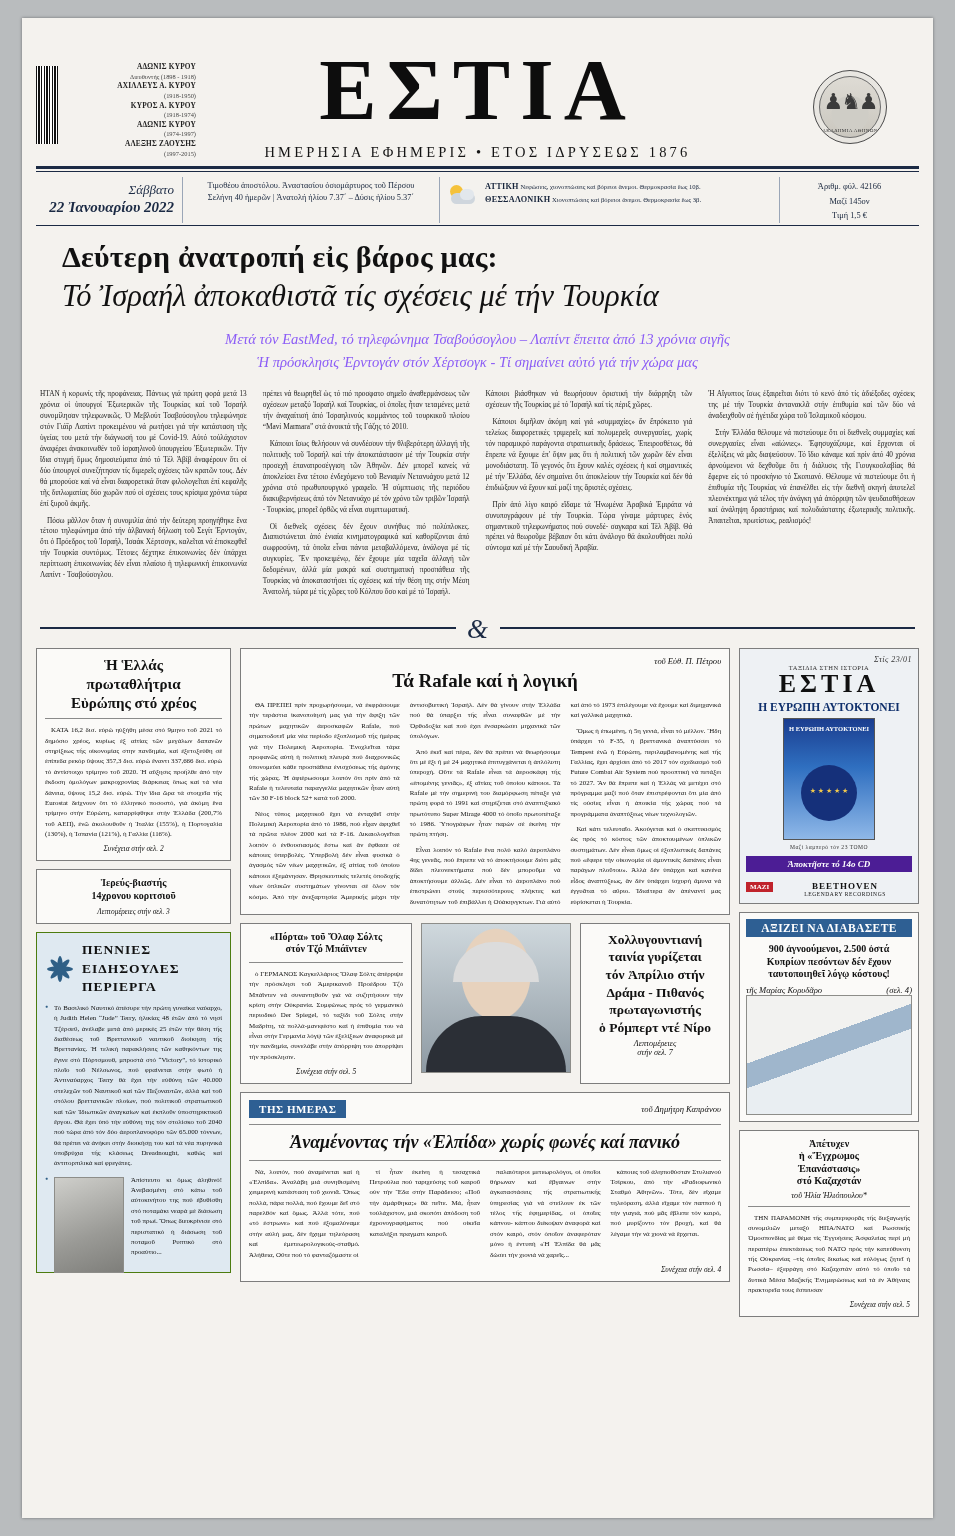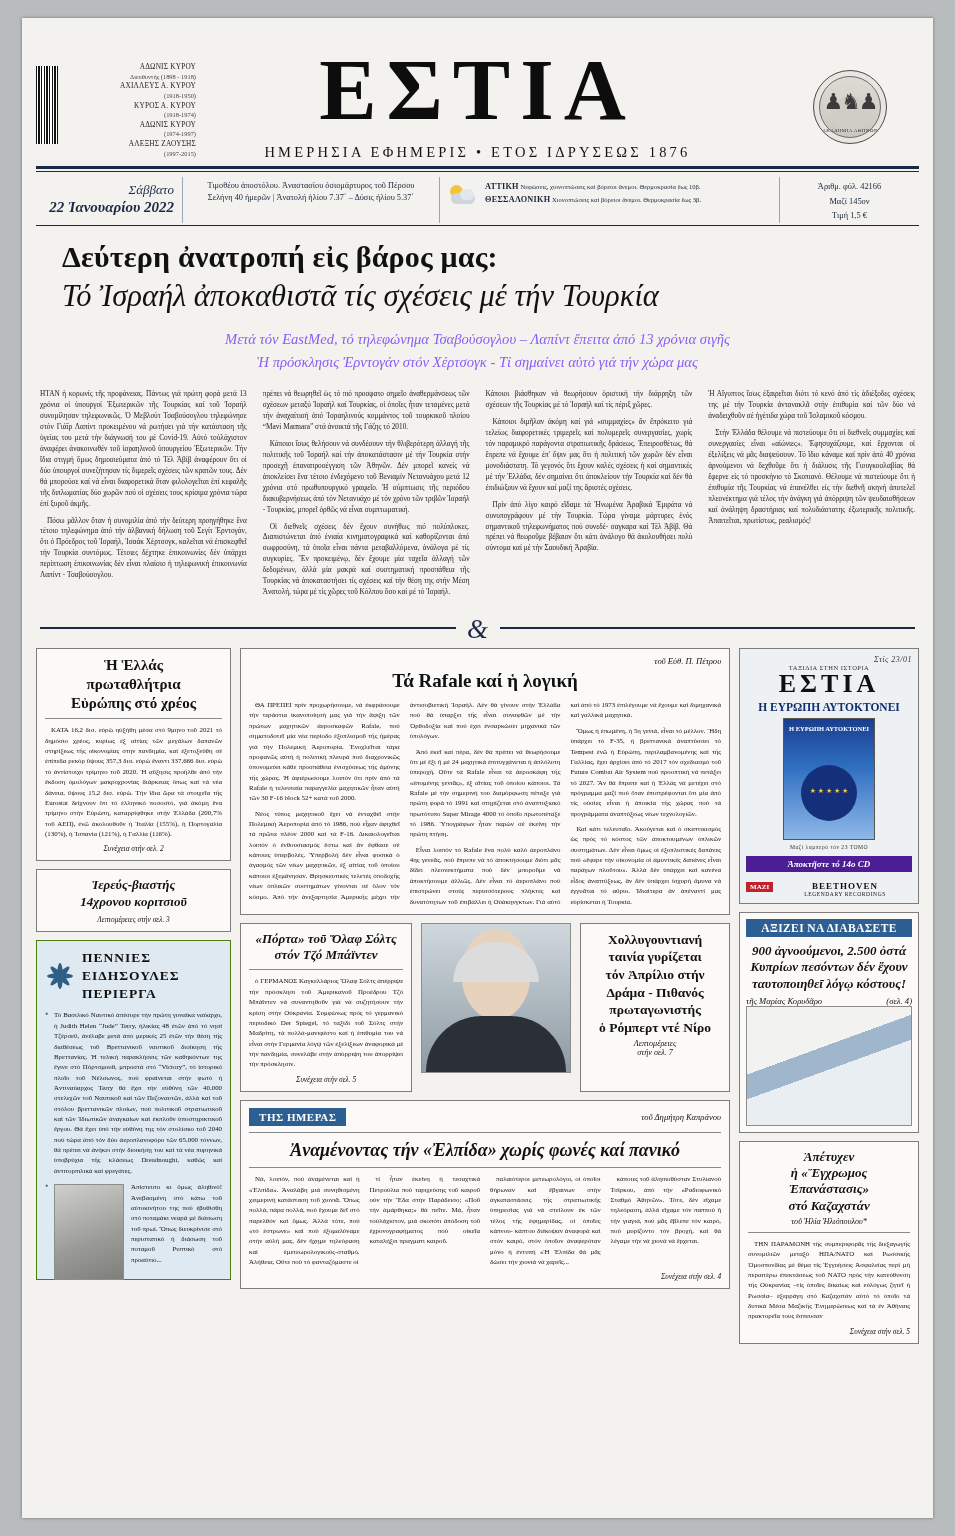--- a/index.html
+++ b/index.html
@@ -21,21 +21,21 @@
   .masthead { position: relative; height: 148px; }
   .barcode {
     position:absolute; left:14px; top:48px; width:22px; height:78px;
     background: repeating-linear-gradient(90deg,#111 0 1px,#fff 1px 2px,#111 2px 4px,#fff 4px 5px,#111 5px 6px,#fff 6px 8px);
   }
   .publishers {
     position:absolute; left:42px; top:44px; width:132px;
     text-align:right; font-size:7.3px; line-height:1.32; color:#222;
     font-family:"Liberation Serif", serif;
   }
-  .publishers .nm { font-weight:normal; letter-spacing:.2px;margin-top:48px; }
+  .publishers .nm { font-weight:bold; letter-spacing:.2px;margin-top:48px; }
   .publishers .yr { font-size:6.4px; color:#444; }
   .title-block { position:absolute; left:0; right:0; top:30px; text-align:center; }
   .title-block .logo {
     font-family:"Liberation Serif", serif;
     font-size:86px; font-weight:bold; letter-spacing:10px;
     line-height:.98; color:#0d0d0d;
   }
   .title-block .sub {
     margin-top:12px; font-size:14.5px; letter-spacing:3.2px; color:#141414;
   }
@@ -105,21 +105,21 @@
   }
   
   .lower { margin:10px 14px 0; display:flex; gap:9px; }
   .col-left { width:206px; }
   .col-mid { width:490px; }
   .col-right { width:190px; }
   .box { border:1px solid #7d7d7d; background:#fbfaf8; padding:7px 8px; }
   .box + .box { margin-top:8px; }
   .bx-title { text-align:center; font-weight:bold; line-height:1.25; }
   .t18 { font-size:15px; }
-  .t15 { font-size:13px;font-style:italic; }
+  .t15 { font-size:10px; }
   .small { font-size:6.9px; line-height:1.5; text-align:justify; }
   .small p { margin:0 0 5px; text-indent:6px; }
   .cont { text-align:center; font-style:italic; font-size:7.4px; margin-top:5px; }
   .hrthin { border:0; border-top:1px solid #8a8a8a; margin:6px 0; }
   .byline { text-align:right; font-style:italic; font-size:8.6px; margin-bottom:2px; }
   .bylinec { text-align:center; font-style:italic; font-size:8.2px; margin-top:3px; }
   
   .pennies { background:#dfe9f1; border:1px solid #4d7c0f; padding:8px; }
   .pennies .ptitle { font-size:13.5px; font-weight:bold; letter-spacing:1px; line-height:1.35; }
   .pennies .phead { display:flex; gap:7px; align-items:center; }

